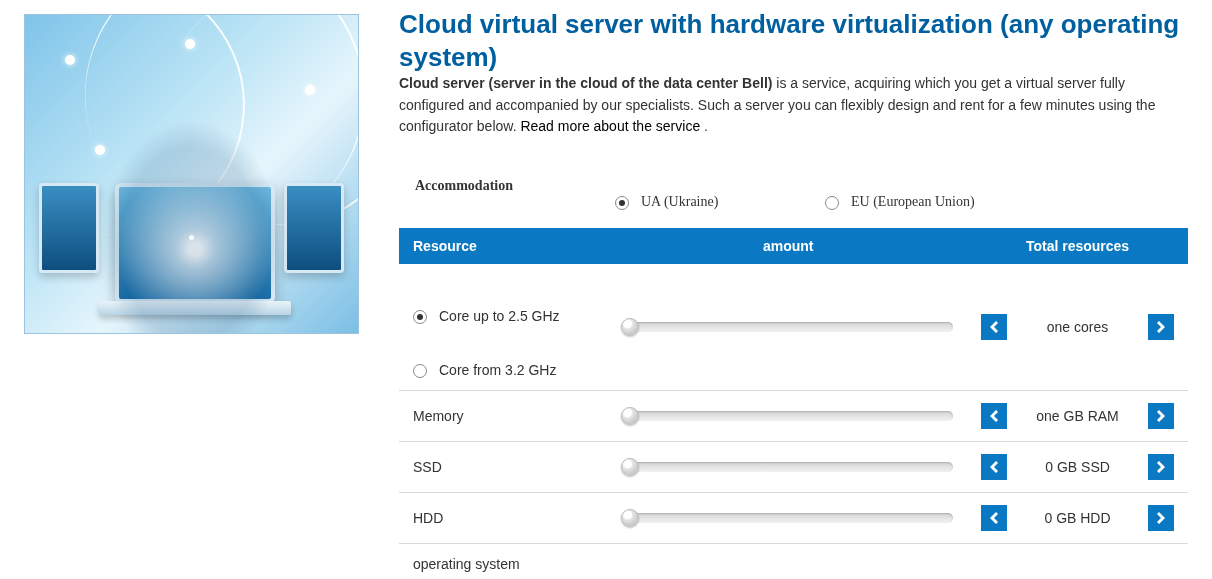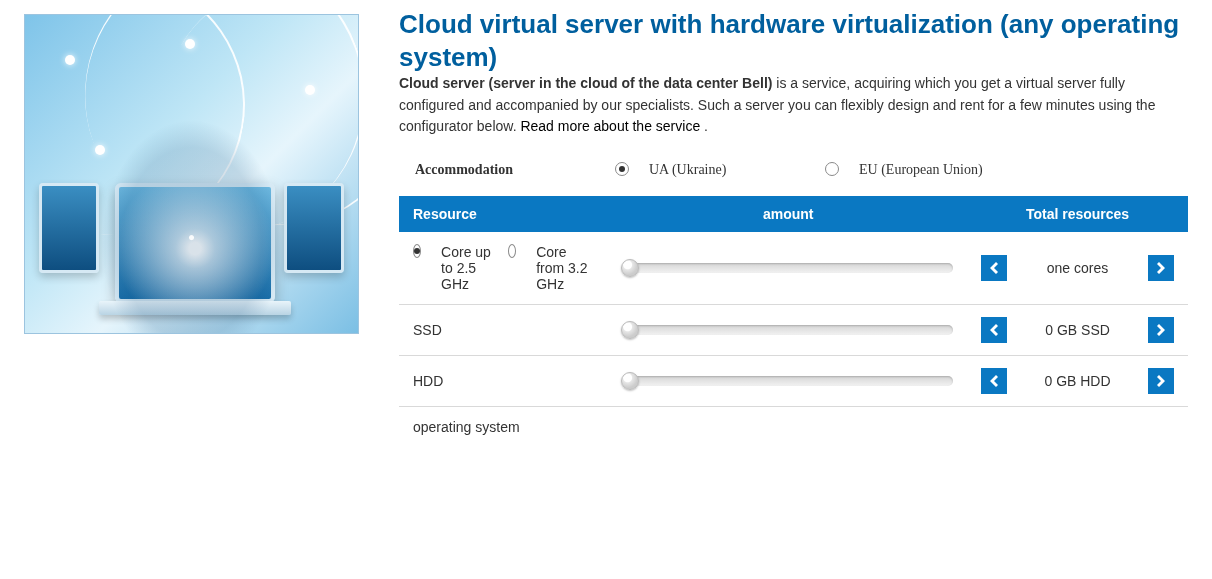--- a/index.html
+++ b/index.html
@@ -54,21 +54,21 @@
   .main-col { flex: 1; }
   h1.title {
     color:#005f9e;font-size:26px;font-weight:700;line-height:1.25;
   }
   .lead{color:#333;font-size:14px;line-height:1.55;margin-bottom:18px;}
   .lead b{font-weight:700;}
   .lead a{color:#000000;text-decoration:none;}
 
   .accom-row{display:flex;align-items:center;gap:30px;padding:6px 0 18px 16px;font-family:Liberation Serif, serif;}
   .accom-label{font-weight:700;min-width:170px;}
-  .radio-opt{display:flex;align-items:flex-start;gap:20px;font-size:14px;cursor:pointer;}
+  .radio-opt{display:flex;align-items:flex-end;gap:12px;font-size:14px;cursor:pointer;margin-top:32px;}
   .radio{
     width:14px;height:14px;border:1px solid #8a8a8a;border-radius:50%;
     display:inline-flex;align-items:center;justify-content:center;background:#fff;
   }
   .radio.checked::after{content:"";width:6px;height:6px;border-radius:50%;background:#333;}
 
   table.cfg{width:100%;border-collapse:collapse;}
   table.cfg th{
     background:#0a78c2;color:#fff;font-weight:700;padding:10px 14px;text-align:center;font-size:14px;
   }
@@ -94,21 +94,21 @@
   }
 
   .arrow-btn{
     width:26px;height:26px;background:#0a78c2;color:#fff;display:inline-flex;
     align-items:center;justify-content:center;cursor:pointer;
   }
   .arrow-btn svg{width:8px;height:12px;fill:#fff;display:block;}
   .tot-wrap{display:flex;align-items:center;gap:12px;}
   .val-box{flex:1;text-align:center;white-space:nowrap;}
 
-  .radio-stack{display:flex;flex-direction:row;gap:6px;}
+  .radio-stack{display:flex;flex-direction:column;gap:6px;}
 </style>
 </head>
 <body>
 
 <div class="container">
   <div class="hero-col">
     <div class="hero-box">
       <div class="arc a1"></div>
         <div class="arc a2"></div>
         <div class="arc a3"></div>
@@ -183,20 +183,43 @@
               <span class="val-box"><span>one</span>&nbsp;<span>cores</span></span>
               <span class="arrow-btn">
                   <svg viewBox="0 0 8 12">
                     <path d="M2 0l6 6-6 6-2-2 4-4-4-4z"></path>
                   </svg>
                 </span>
             </div>
           </td>
         </tr>
 
+        <tr>
+          <td class="res-cell">Memory</td>
+          <td class="amt-cell">
+              <div class="slider">
+                <div class="thumb"></div>
+              </div>
+            </td>
+          <td class="tot-cell">
+              <div class="tot-wrap">
+            <span class="arrow-btn">
+                  <svg viewBox="0 0 8 12">
+                    <path d="M6 0L0 6l6 6 2-2-4-4 4-4z"></path>
+                  </svg>
+                </span>
+            <span class="val-box"><span>one</span>&nbsp;<span>GB RAM</span></span>
+            <span class="arrow-btn">
+                  <svg viewBox="0 0 8 12">
+                    <path d="M2 0l6 6-6 6-2-2 4-4-4-4z"></path>
+                  </svg>
+                </span>
+          </div>
+            </td>
+        </tr>
 
         <tr>
           <td class="res-cell">SSD</td>
           <td class="amt-cell">
               <div class="slider">
                 <div class="thumb"></div>
               </div>
             </td>
           <td class="tot-cell">
               <div class="tot-wrap">

